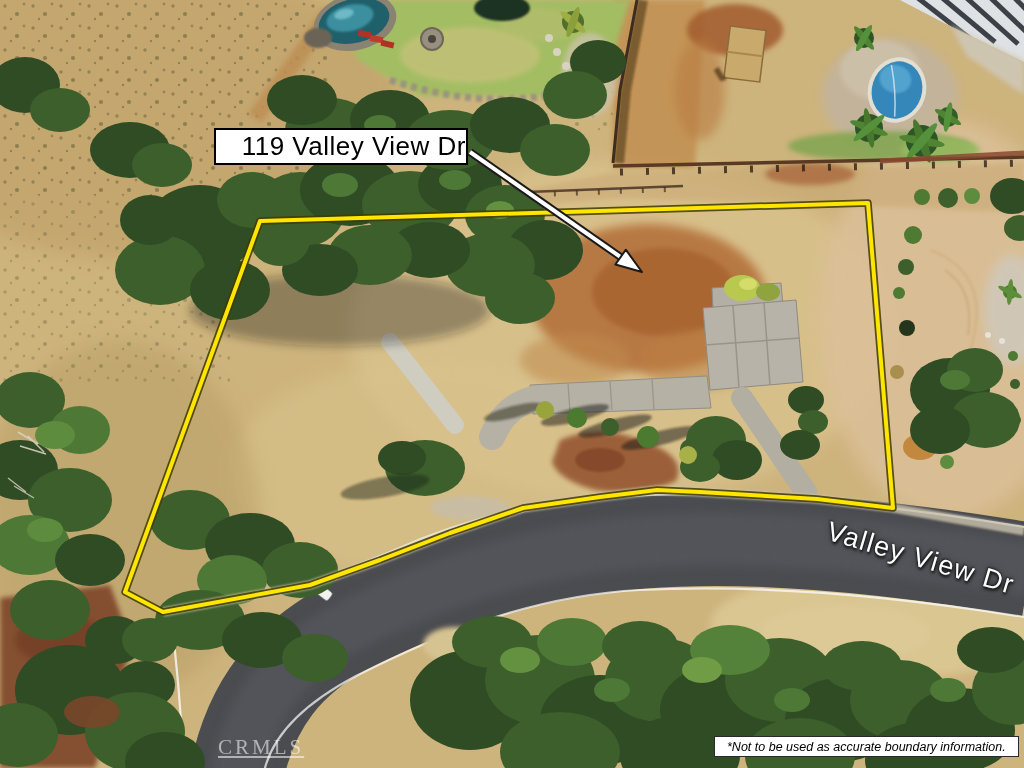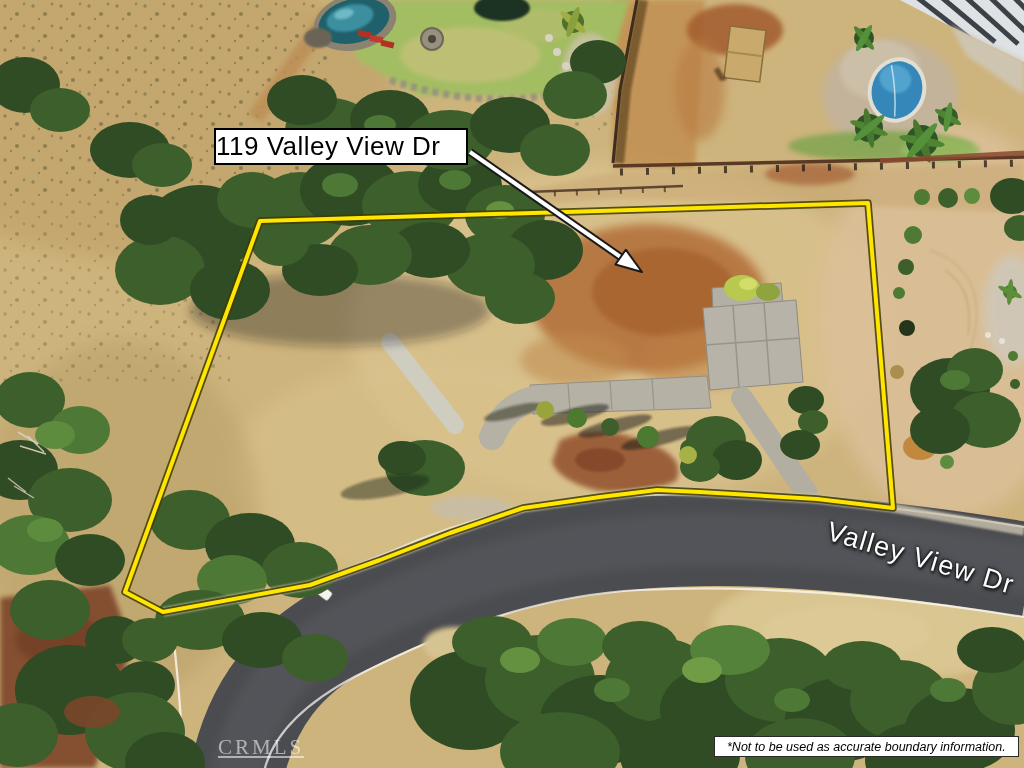--- a/index.html
+++ b/index.html
@@ -4,21 +4,21 @@
 <style>
   html,body{margin:0;padding:0;background:#222;}
   .stage{
     position:relative;width:1024px;height:768px;overflow:hidden;
     background:#cdb37c;font-family:"Liberation Sans",sans-serif;
   }
   .stage svg{position:absolute;left:0;top:0;}
   .addr-label{
     position:absolute;left:214px;top:128px;width:254px;height:37px;
     background:#ffffff;border:2px solid #000;box-sizing:border-box;
-    display:flex;align-items:center;justify-content:flex-start;
+    display:flex;align-items:center;justify-content:flex-end;
     font-size:26px;letter-spacing:.5px;color:#000;white-space:nowrap;
   }
   .street-label{
     position:absolute;left:832px;top:516px;
     transform:rotate(16.5deg);transform-origin:left top;
     font-size:27px;color:#fff;letter-spacing:1.5px;white-space:nowrap;
     text-shadow:1px 2px 3px rgba(0,0,0,.9),-1px -1px 2px rgba(0,0,0,.55),0 0 6px rgba(0,0,0,.5);
   }
   .disclaimer{
     position:absolute;left:714px;top:736px;height:21px;

